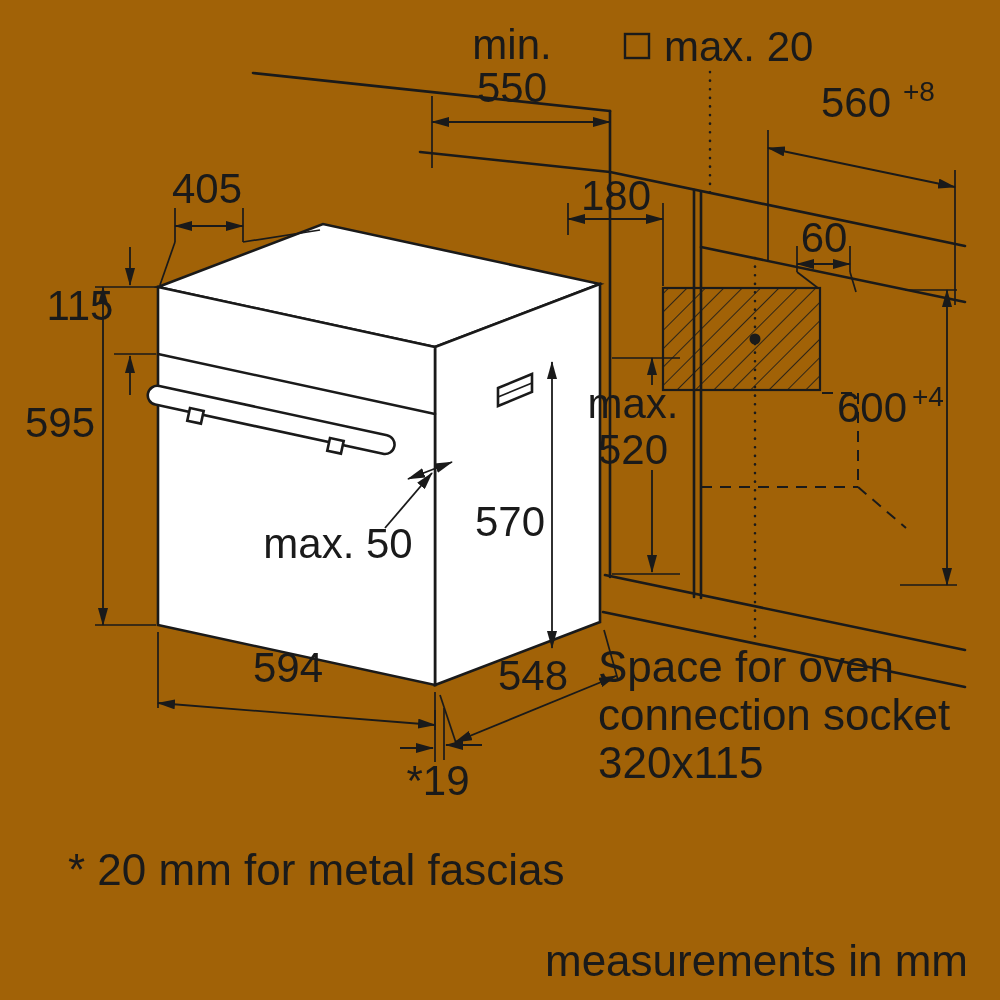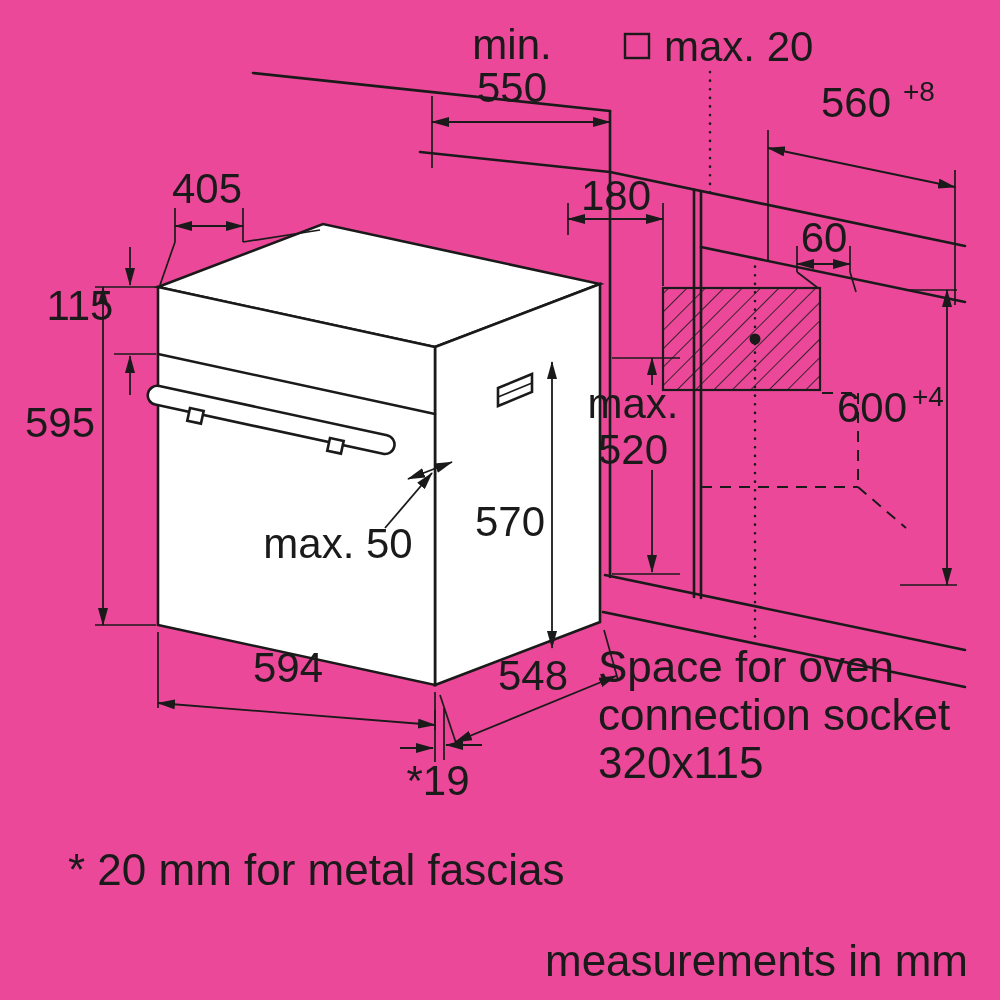--- a/index.html
+++ b/index.html
@@ -1,16 +1,16 @@
 <!DOCTYPE html>
 <html><head>
 <meta charset="utf-8">
 <style>
   html,body{margin:0;padding:0;background:#fff;}
-  .stage{width:1000px;height:1000px;background:#ec4899;position:relative;overflow:hidden;}
+  .stage{width:1000px;height:1000px;background:#a16207;position:relative;overflow:hidden;}
   svg{display:block;}
   svg text{fill:#1a1a1a;font-family:"Liberation Sans",sans-serif;font-size:42px;}
   svg text.sup{font-size:28px;}
   svg text.note{font-size:44px;}
   .obj{stroke:#1a1a1a;stroke-width:2.6;fill:none;stroke-linecap:round;}
   .objf{stroke:#1a1a1a;stroke-width:2.6;fill:#ffffff;}
   .ext{stroke:#1a1a1a;stroke-width:1.7;fill:none;}
   .dim{stroke:#1a1a1a;stroke-width:1.8;fill:none;}
   .dash{stroke:#1a1a1a;stroke-width:2;fill:none;stroke-dasharray:11 8;}
   .dot{stroke:#1a1a1a;stroke-width:2.6;fill:none;stroke-dasharray:0.1 8.5;stroke-linecap:round;}

